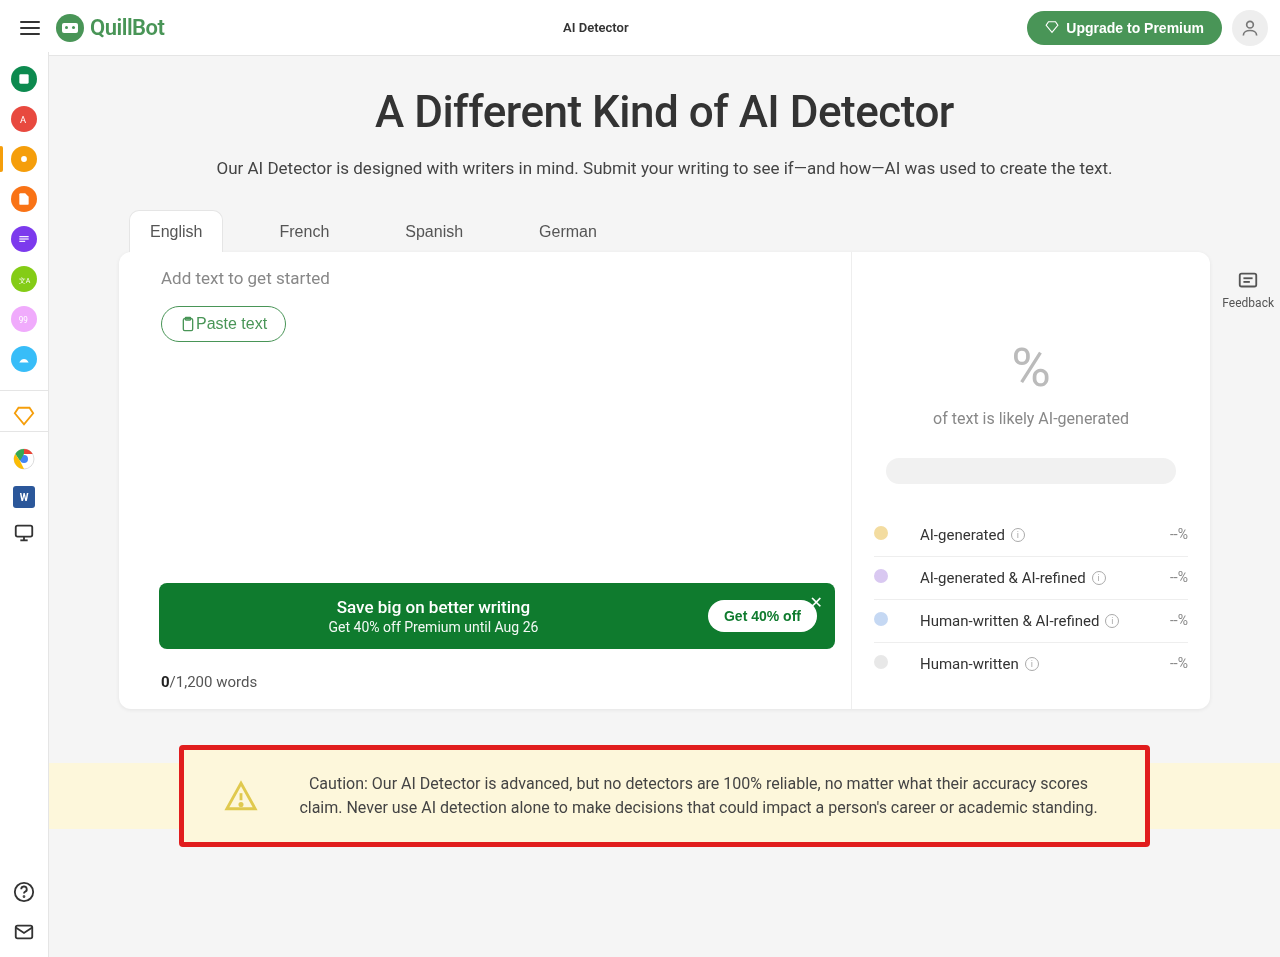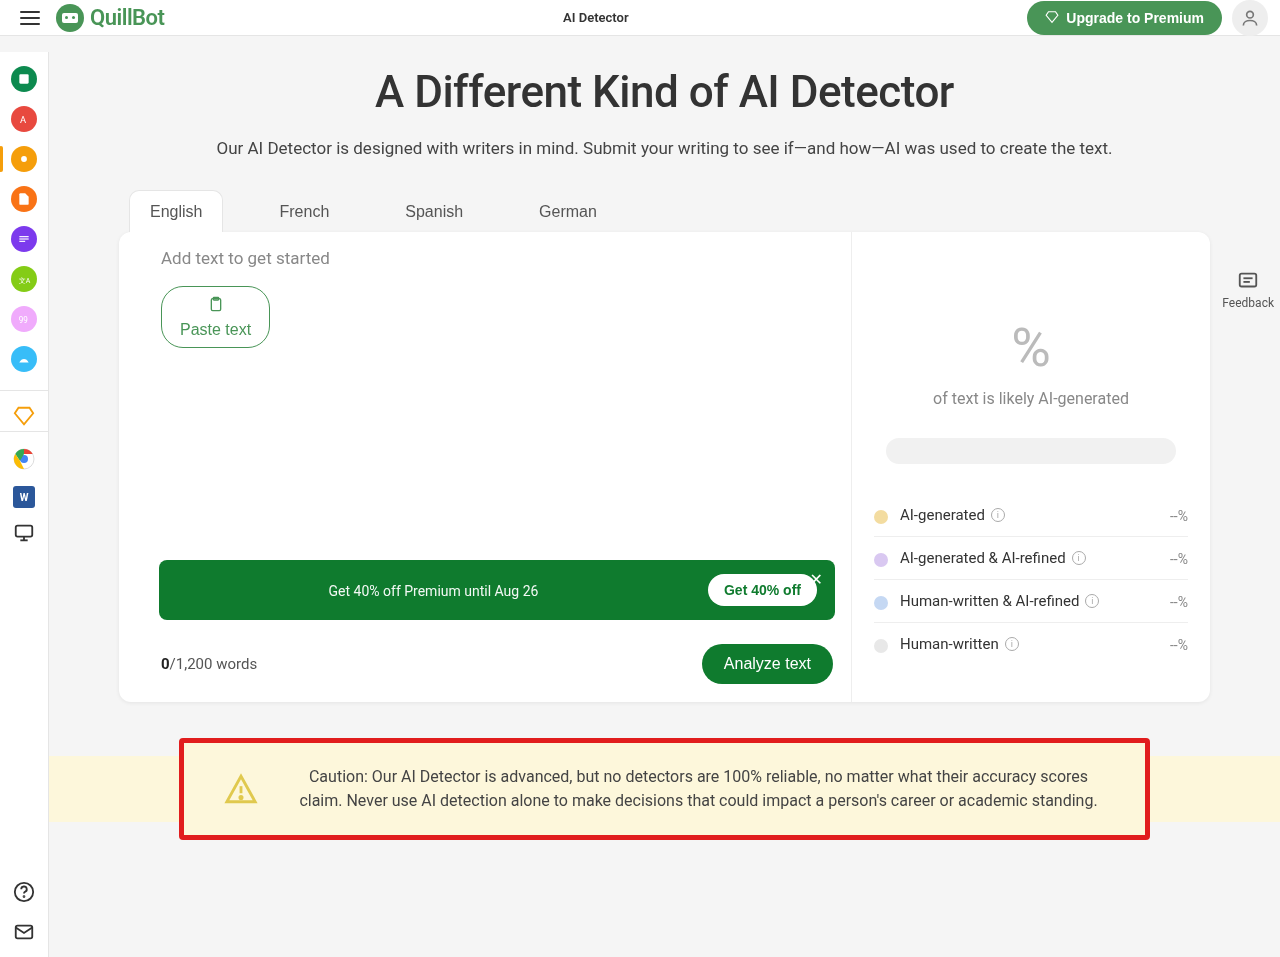--- a/index.html
+++ b/index.html
@@ -7,21 +7,21 @@
   font-family: -apple-system, BlinkMacSystemFont, "Segoe UI", Roboto, Helvetica, Arial, sans-serif;
   background: #f5f5f5;
   color: #333;
   width: 1280px;
   height: 957px;
   overflow: hidden;
 }
 
 
 .header {
-  height: 36px;
+  height: 56px;
   background: #fff;
   border-bottom: 1px solid #e5e5e5;
   display: flex;
   align-items: center;
   padding: 0 12px;
 }
 .menu-btn {
   width: 36px; height: 36px;
   display: flex; align-items: center; justify-content: center;
   cursor: pointer;
@@ -183,23 +183,22 @@
   margin-bottom: 18px;
 }
 .paste-btn {
   border: 1.5px solid #499557;
   color: #499557;
   background: #fff;
   border-radius: 22px;
   padding: 8px 18px;
   font-size: 16px;
   font-weight: 500;
-  display: inline-flex; align-items: center; gap: 8px;
-  cursor: pointer;
-  flex-direction: column;
+  display: inline-flex; align-items: center; 
+  cursor: pointer;
 }
 .clipboard-icon { width: 16px; height: 18px; }
 
 .promo {
   margin: 14px 16px 10px;
   background: #0f7b2e;
   color: #fff;
   border-radius: 8px;
   padding: 14px 18px;
   display: flex; align-items: center; gap: 18px;
@@ -260,23 +259,24 @@
   margin-top: 10px;
   margin-bottom: 30px;
 }
 .percent-bar {
   width: 290px; height: 26px;
   background: #f1f1f1;
   border-radius: 14px;
   margin: 0 auto 30px;
 }
 .legend-row {
-  display: flex; align-items: flex-end;
+  display: flex; align-items: flex-start;
   padding: 12px 0;
   border-bottom: 1px solid #eee;
+  gap: 20px;
 }
 .legend-row:last-child { border-bottom: none; }
 .legend-dot { width: 14px; height: 14px; border-radius: 50%; margin-right: 12px; }
 .legend-label { font-size: 15px; color: #333; flex: 1; display: flex; align-items: center; gap: 6px; }
 .legend-info { width: 14px; height: 14px; border: 1.5px solid #aaa; border-radius: 50%; display: inline-flex; align-items: center; justify-content: center; font-size: 9px; color: #aaa; }
 .legend-val { font-size: 14px; color: #888; }
 
 
 .caution-wrap {
   margin: 36px 0 0;
@@ -445,30 +445,30 @@
                 <rect x="5" y="4" width="14" height="18" rx="2"></rect>
               </svg>
             <span>Paste text</span>
           </button>
           <div style="height:190px"></div>
         </div>
 
         <div class="promo">
           <button class="promo-close">✕</button>
           <div class="promo-text">
+            <div class="promo-title">Save big on better writing</div>
             <div class="promo-sub">Get 40% off Premium until Aug 26</div>
           </div>
           <button class="promo-btn">Get 40% off</button>
         </div>
 
         <div class="card-bottom">
           <div class="word-count">
             <b>0</b><span>/</span><span>1,200</span><span> words</span>
           </div>
-          <button class="analyze-btn">Analyze text</button>
         </div>
       </div>
 
       <div class="card-right">
         <div class="percent-big">%</div>
         <div class="percent-sub">of text is likely AI-generated</div>
         <div class="percent-bar"></div>
         <div>
           <div class="legend-row">
             <div class="legend-dot" style="background:#f3dca0"></div>

